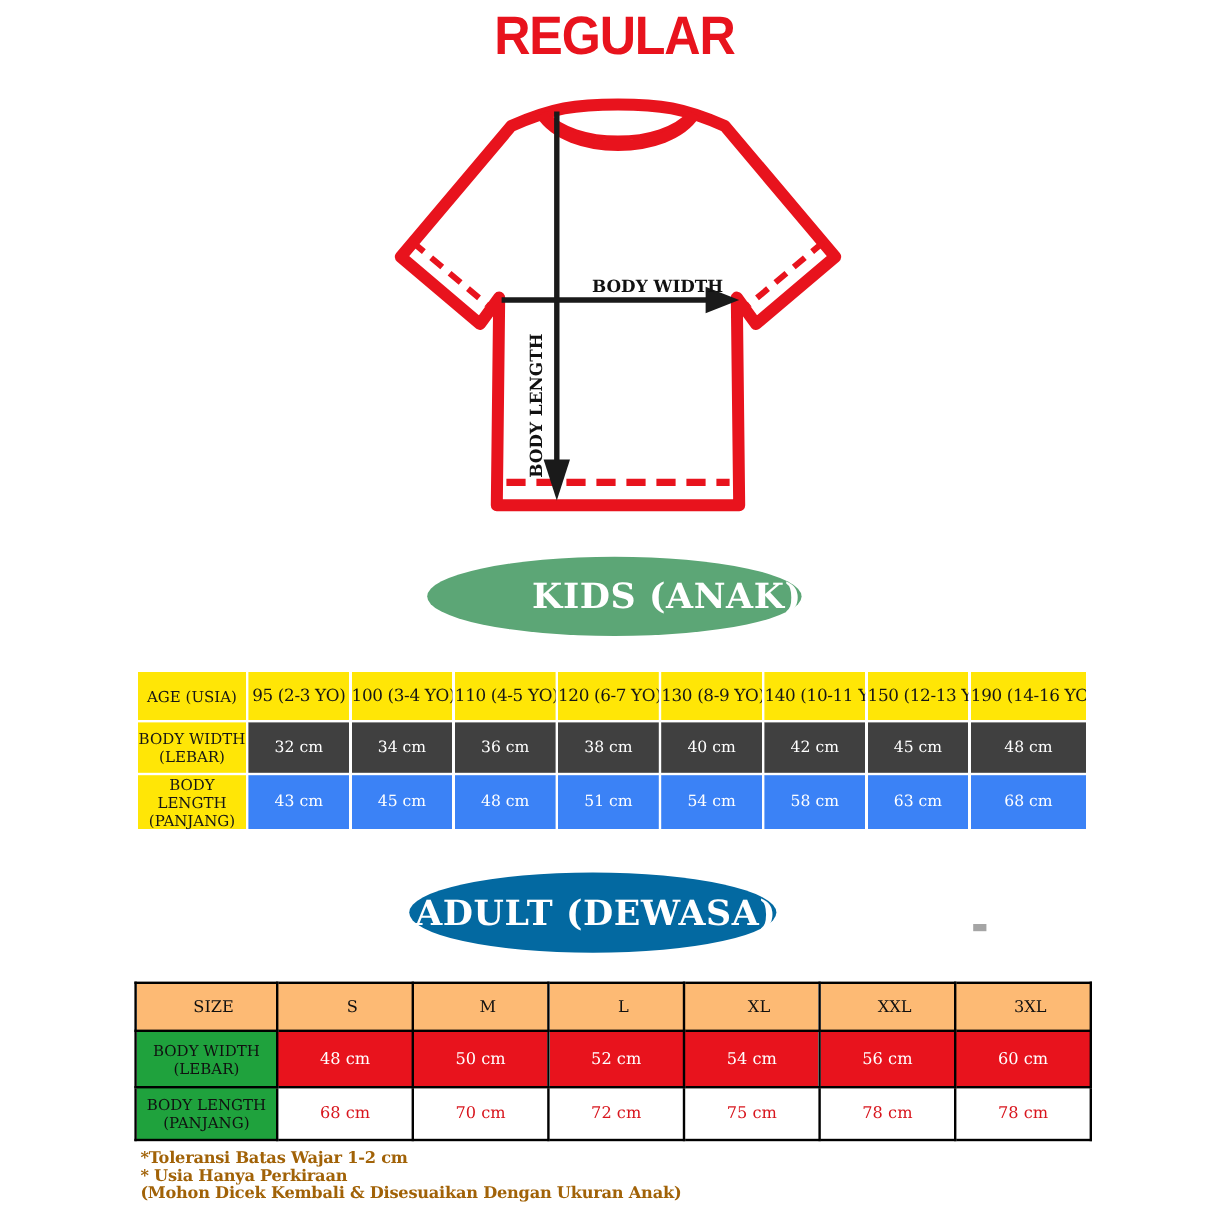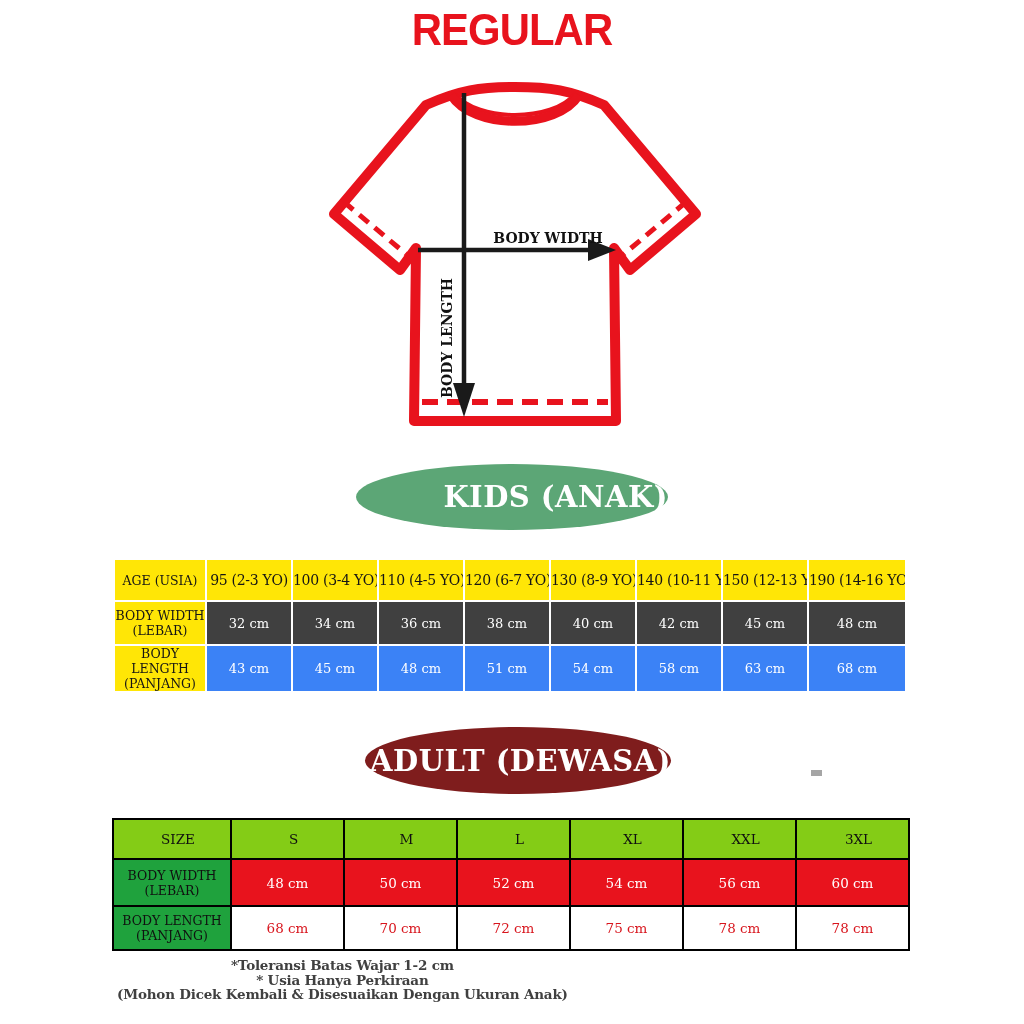--- a/index.html
+++ b/index.html
@@ -11,44 +11,44 @@
          font-family:"Liberation Sans",sans-serif;font-weight:bold;font-size:45px;
          color:#e8131d;letter-spacing:-1px;transform:scaleX(0.93);transform-origin:center top;}
 
   
   .tshirt{position:absolute;left:320px;top:80px;}
 
   
   .oval{position:absolute;border-radius:50%;display:flex;align-items:center;justify-content:flex-end;
         color:#ffffff;font-weight:bold;font-size:29px;letter-spacing:0.5px;}
   .kids-oval{left:356px;top:464px;width:312px;height:66px;background:#5ca676;}
-  .adult-oval{left:365px;top:727px;width:306px;height:67px;background:#7f1d1d;}
+  .adult-oval{left:341px;top:727px;width:306px;height:67px;background:#0369a1;}
 
   
   table{border-collapse:collapse;table-layout:fixed;}
   td{padding:0;text-align:center;font-weight:normal;overflow:hidden;}
   .kids-table{position:absolute;left:113px;top:558px;width:792px;}
   .kids-table td{border:2px solid #ffffff;}
   .k-head td{background:#ffe606;color:#151515;height:40px;font-size:14px;letter-spacing:-0.3px;white-space:nowrap;}
   .k-head td:first-child{font-size:12.5px;letter-spacing:0;}
   .k-width td{background:#404040;color:#ffffff;height:42px;font-size:13px;}
   .k-length td{background:#3b82f6;color:#ffffff;height:42px;font-size:13px;}
   .kids-table .k-label{background:#ffe606;color:#151515;font-size:12.5px;line-height:1.2;}
 
   
   .adult-table{position:absolute;left:112px;top:818px;width:796px;}
   .adult-table td{border:2px solid #000000;}
-  .a-head td{background:#84cc16;color:#101010;height:38px;font-size:13.5px;padding-left:12px;}
+  .a-head td{background:#fdba74;color:#101010;height:38px;font-size:13.5px;padding-left:12px;}
   .a-width td{background:#e8131d;color:#ffffff;height:45px;font-size:13.5px;}
   .a-length td{background:#ffffff;color:#d8151d;height:42px;font-size:13.5px;}
   .adult-table .a-label{background:#1fa23d;color:#101010;font-size:12.5px;line-height:1.2;}
 
   
-  .notes{position:absolute;left:117px;top:958px;color:#404040;font-weight:bold;
-         font-size:13.5px;line-height:1.08;letter-spacing:-0.2px;text-align:center;}
+  .notes{position:absolute;left:117px;top:958px;color:#a16207;font-weight:bold;
+         font-size:13.5px;line-height:1.08;letter-spacing:-0.2px;}
 
   
   .stray{position:absolute;left:811px;top:770px;width:11px;height:6px;background:#8f8f8f;opacity:.8;}
 </style>
 </head>
 <body>
 
 <div class="page">
 
   <div class="title">REGULAR</div>

